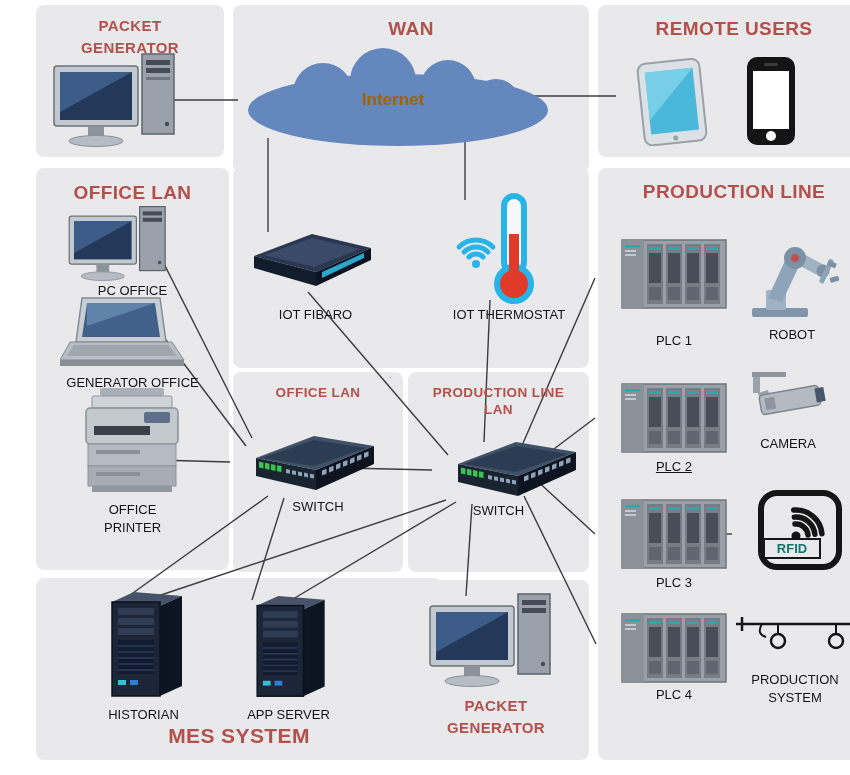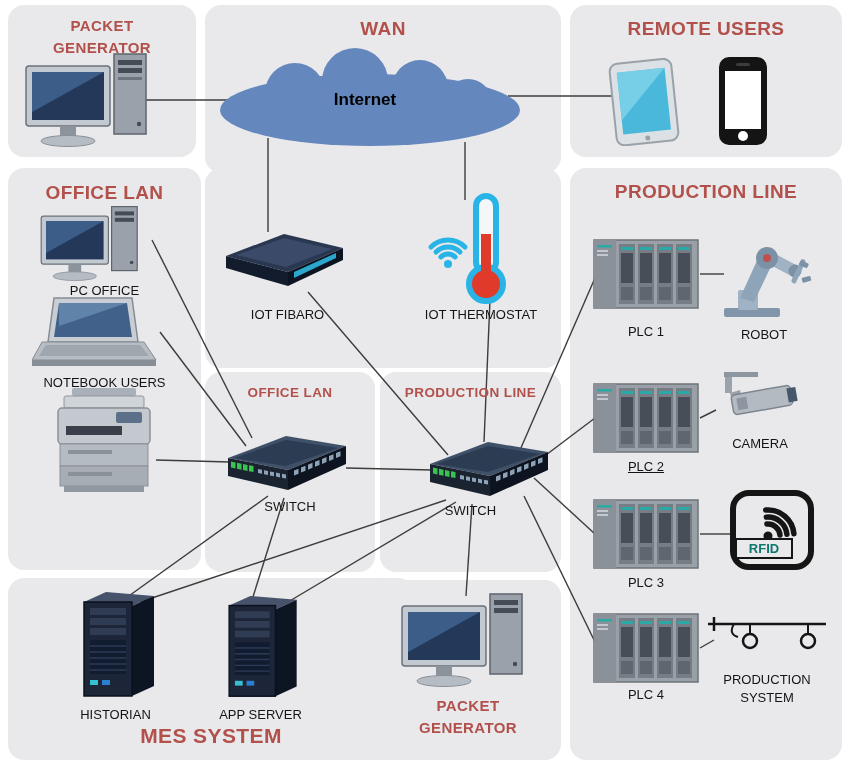--- a/index.html
+++ b/index.html
@@ -1,33 +1,33 @@
 <!DOCTYPE html>
 <html style="--title-red: #b2504b; --panel-bg: #e9e9eb; --cloud-blue: #6487bd; --wire: #3c3c3c; --label-black: #141414;"><head>
 <meta charset="utf-8">
 <style>
   * { margin:0; padding:0; box-sizing:border-box; }
   html,body { background:#ffffff; font-family:"Liberation Sans", sans-serif; }
   .canvas { position:relative; width:850px; height:775px; background:#ffffff; overflow:hidden; }
-  .panel { position:absolute; background:var(--panel-bg,#e9e9eb); border-radius:16px; }
+  .panel { position:absolute; background:var(--panel-bg,#e9e9eb); border-radius:8px;margin-left:28px; }
   .ptitle { position:absolute; left:0; right:0; text-align:center; font-weight:700;
             color:var(--title-red,#b2504b); letter-spacing:0.4px; z-index:2; }
   .t-lg { font-size:19px; }
   .t-md { font-size:15px; line-height:22px; }
   .t-sm { font-size:13.5px; line-height:17px; }
   .t-xl { font-size:21px; }
   .wires { position:absolute; left:0; top:0; z-index:1; pointer-events:none; }
   .wire { stroke:var(--wire,#3c3c3c); stroke-width:1.4; }
   .device { position:absolute; z-index:2; }
   .device svg { display:block; width:100%; height:100%; }
   .dlabel { position:absolute; z-index:2; text-align:center; font-size:13px;
             color:var(--label-black,#141414); line-height:1.35; }
   .cloud-shape { fill:var(--cloud-blue,#6487bd); }
   .cloud-label { position:absolute; z-index:2; text-align:center; font-weight:700;
-                 font-size:17px; color:#000000; }
+                 font-size:17px; color:#a16207; }
   .rfid-tag { position:absolute; z-index:3; border:2.5px solid #151515;
               background:var(--panel-bg,#e9e9eb); font-weight:700; font-size:13px;
               display:flex; align-items:center; justify-content:center; color:#0f766e; }
 </style>
 </head>
 <body>
 
 <div class="canvas">
 
   <div class="panel" style="left:8px; top:5px; width:188px; height:152px;">
@@ -108,37 +108,39 @@
     <div class="device" style="left:24px; top:128px; width:128px; height:78px;">
       <svg viewBox="0 0 128 78">
         <polygon points="22,2 100,2 106,46 16,46" fill="#c9ced4" stroke="#858c93" stroke-width="1.5"></polygon>
         <polygon points="27,7 95,7 100,41 22,41" fill="#41608a"></polygon>
         <polygon points="27,7 95,7 27,30" fill="#6e93b8" opacity="0.7"></polygon>
         <polygon points="10,46 112,46 124,64 0,64" fill="#b7bdc4" stroke="#858c93" stroke-width="1"></polygon>
         <polygon points="14,49 108,49 117,60 7,60" fill="#9fa6ae"></polygon>
         <polygon points="0,64 124,64 124,70 0,70" fill="#878e96"></polygon>
       </svg>
     </div>
-    <div class="dlabel" style="left:0; right:0; top:206px;">NOTEBOOK USERS</div>
+    <div class="dlabel" style="left:0; right:0; top:206px;">GENERATOR OFFICE</div>
 
     <div class="device" style="left:44px; top:218px; width:105px; height:112px;">
       <svg viewBox="0 0 105 112">
         <rect x="20" y="2" width="64" height="8" rx="2" fill="#aab0b7"></rect>
         <rect x="12" y="10" width="80" height="12" rx="2" fill="#cfd4d9" stroke="#90969d"></rect>
         <rect x="6" y="22" width="92" height="36" rx="4" fill="#c4c9cf" stroke="#8b9198" stroke-width="1.5"></rect>
         <rect x="64" y="26" width="26" height="11" rx="2" fill="#5d7089"></rect>
         <rect x="14" y="40" width="56" height="9" fill="#394049"></rect>
         <rect x="8" y="58" width="88" height="22" fill="#b5bbc2" stroke="#8b9198"></rect>
         <rect x="8" y="80" width="88" height="20" fill="#a6adb5" stroke="#8b9198"></rect>
         <rect x="16" y="64" width="44" height="4" fill="#8b9198"></rect>
         <rect x="16" y="86" width="44" height="4" fill="#8b9198"></rect>
         <rect x="12" y="100" width="80" height="6" fill="#9198a0"></rect>
       </svg>
     </div>
     <div class="dlabel" style="left:0; right:0; top:333px;">
+      <div>OFFICE</div>
+      <div>PRINTER</div>
     </div>
   </div>
 
   <div class="panel" style="left:205px; top:168px; width:356px; height:200px;">
 
     <div class="device" style="left:17px; top:54px; width:125px; height:72px;">
       <svg viewBox="0 0 125 72">
         <polygon points="4,34 62,12 121,26 66,50" fill="#2a3750"></polygon>
         <polygon points="4,34 66,50 66,64 4,46" fill="#131c2c"></polygon>
         <polygon points="66,50 121,26 121,38 66,64" fill="#0c1422"></polygon>
@@ -193,20 +195,21 @@
           <rect x="48" y="3" width="4.5" height="5" fill="#8fa3b8"></rect>
         </g>
       </svg>
     </div>
     <div class="dlabel" style="left:0; right:0; top:126px;">SWITCH</div>
   </div>
 
   <div class="panel" style="left:380px; top:372px; width:181px; height:200px;">
     <div class="ptitle t-sm" style="top:12px;">
       <div>PRODUCTION LINE</div>
+      <div>LAN</div>
     </div>
     <div class="device" style="left:48px; top:66px; width:122px; height:66px;">
       <svg viewBox="0 0 122 66">
         <polygon points="2,26 60,4 120,14 62,38" fill="#3f5168"></polygon>
         <polygon points="8,26 60,8 112,16 60,34" fill="#2c3c52"></polygon>
         <polygon points="2,26 62,38 62,58 2,44" fill="#1a2330"></polygon>
         <polygon points="62,38 120,14 120,32 62,58" fill="#0d1420"></polygon>
         <g transform="translate(2,26) skewY(11.3)">
           <rect x="3" y="3" width="4.5" height="6" fill="#39c44f"></rect>
           <rect x="9" y="3" width="4.5" height="6" fill="#39c44f"></rect>
@@ -275,21 +278,21 @@
         <polygon points="24,70 44,26 58,32 38,74" fill="#8ea4b8"></polygon>
         <polygon points="52,22 82,38 77,49 47,33" fill="#9fb3c4"></polygon>
         <circle cx="51" cy="30" r="11" fill="#7b91a6"></circle>
         <circle cx="51" cy="30" r="4" fill="#c0504d"></circle>
         <circle cx="79" cy="43" r="6.5" fill="#7b91a6"></circle>
         <rect x="80" y="30" width="5" height="26" rx="2" fill="#8ea4b8" transform="rotate(25 82 43)"></rect>
         <rect x="84" y="32" width="9" height="5" rx="1" fill="#7b91a6" transform="rotate(25 84 34)"></rect>
         <rect x="86" y="50" width="9" height="5" rx="1" fill="#7b91a6" transform="rotate(-15 86 52)"></rect>
       </svg>
     </div>
-    <div class="dlabel" style="left:22px; width:108px; top:155px;">PLC 1</div>
+    <div class="dlabel" style="left:22px; width:108px; top:164px;">PLC 1</div>
     <div class="dlabel" style="left:146px; width:96px; top:158px;">ROBOT</div>
 
     <div class="device" style="left:22px; top:212px; width:108px; height:76px;">
       <svg viewBox="0 0 108 76">
         <rect x="2" y="4" width="104" height="68" fill="#99a0a7" stroke="#6d747b" stroke-width="1.5"></rect>
         <rect x="2" y="4" width="22" height="68" fill="#8a9199"></rect>
         <rect x="5" y="9" width="15" height="2.5" fill="#2aa9a6"></rect>
         <rect x="5" y="14" width="11" height="2" fill="#c2c8ce"></rect>
         <rect x="5" y="18" width="11" height="2" fill="#c2c8ce"></rect>
         <g fill="#767d85">

